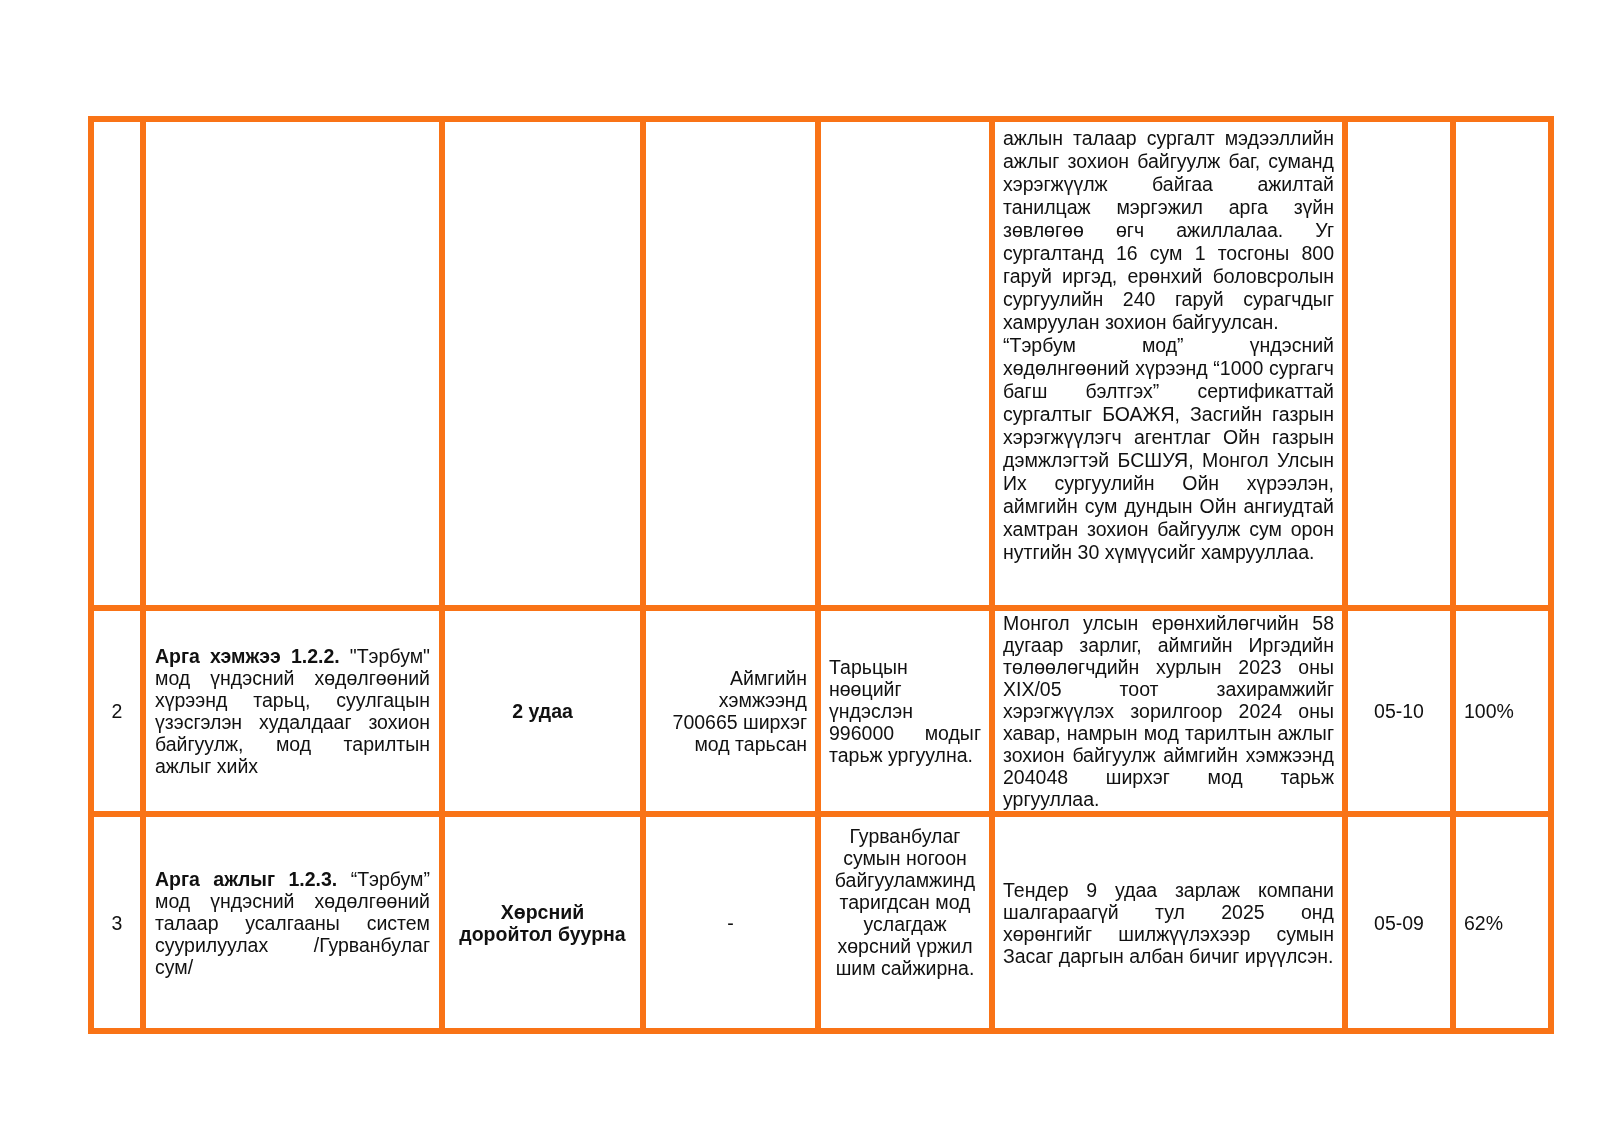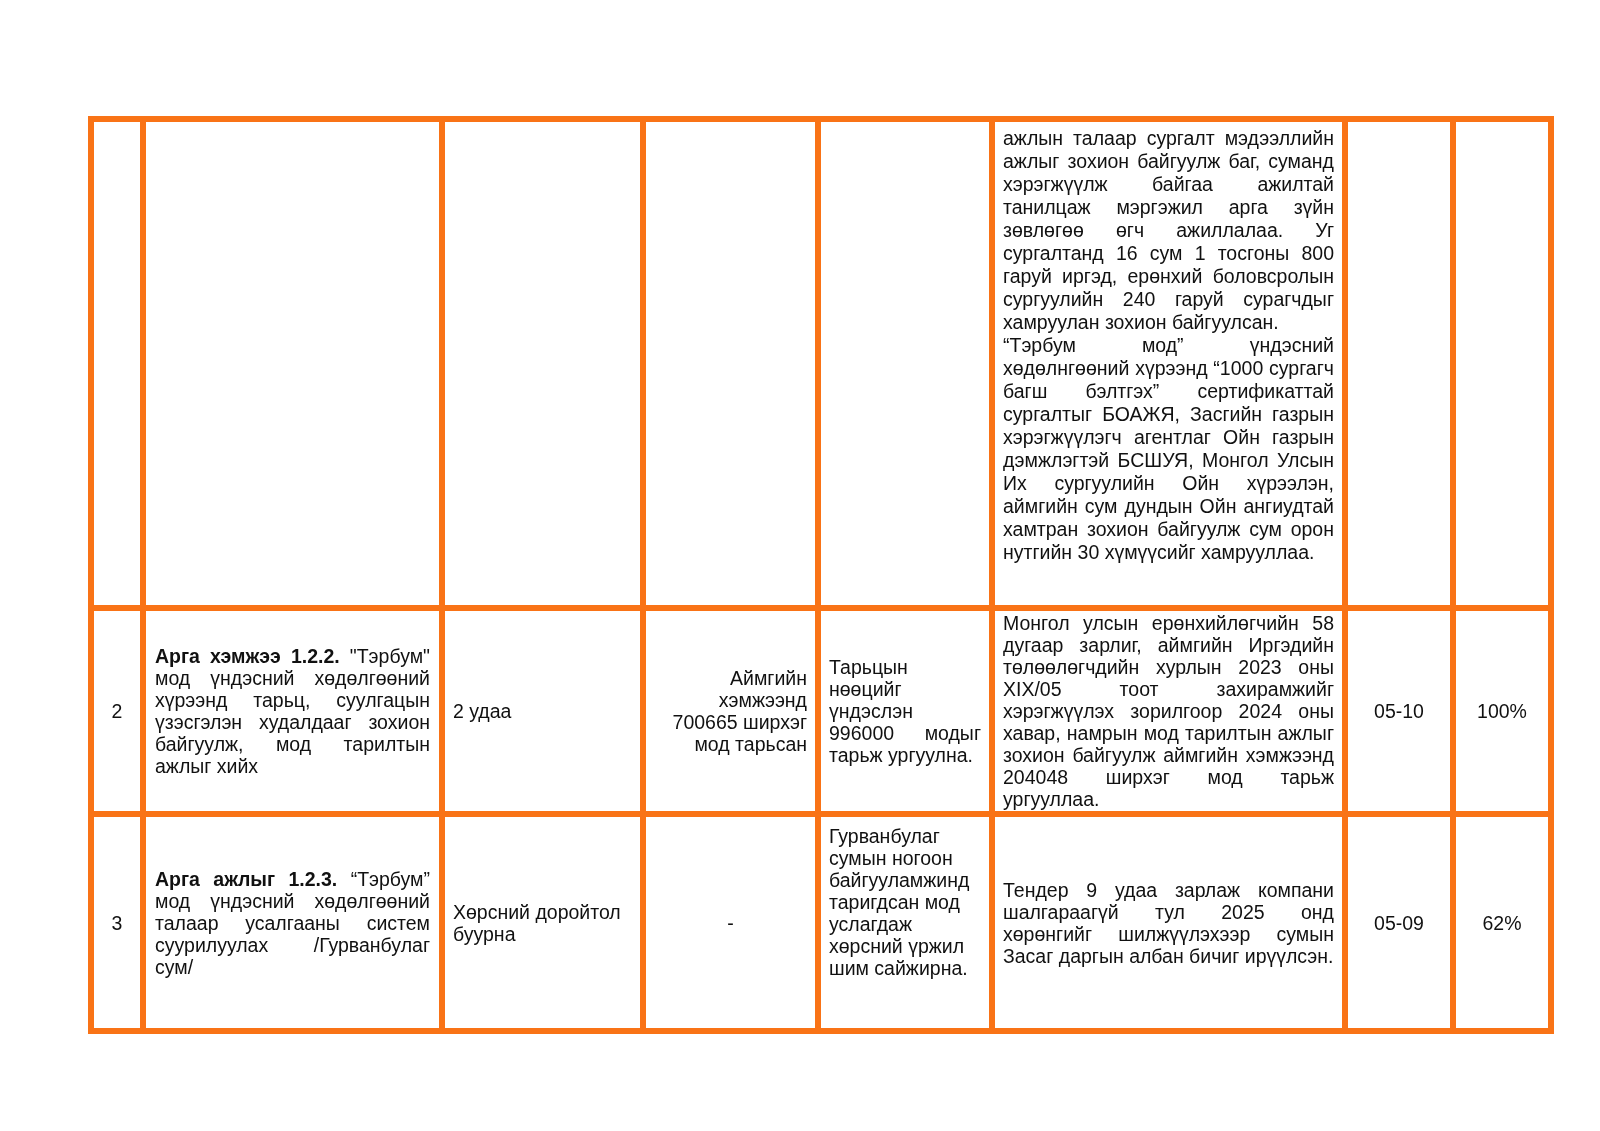--- a/index.html
+++ b/index.html
@@ -40,29 +40,29 @@
   }
   tr.r1 { height: 489px; }
   tr.r2 { height: 200px; }
   tr.r3 { height: 217px; }
 
   td p { margin: 0; }
   .bold { font-weight: bold; }
 
   td.c-no      { text-align: center; }
   td.c-act     { text-align: justify; padding-left: 9px; padding-right: 9px; }
-  td.c-ind     { text-align: left; }
+  td.c-ind     { text-align: center; font-weight: bold; }
   td.c-base    { text-align: right; }
   td.c-base-c  { text-align: center; }
   td.c-target  { text-align: justify; }
-  td.c-target-c{ text-align: left; vertical-align: top; padding-top: 8px; }
+  td.c-target-c{ text-align: center; vertical-align: top; padding-top: 8px; }
   td.c-impl    { text-align: justify; }
   td.c-impl-top{ text-align: justify; vertical-align: top; padding-top: 5px; line-height: 23px; }
   td.c-date    { text-align: center; }
-  td.c-pct     { text-align: center; }
+  td.c-pct     { }
 </style>
 </head>
 <body>
 
 <div class="page">
   <table class="report-table">
     <colgroup>
       <col style="width:52px">
       <col style="width:299px">
       <col style="width:201px">

